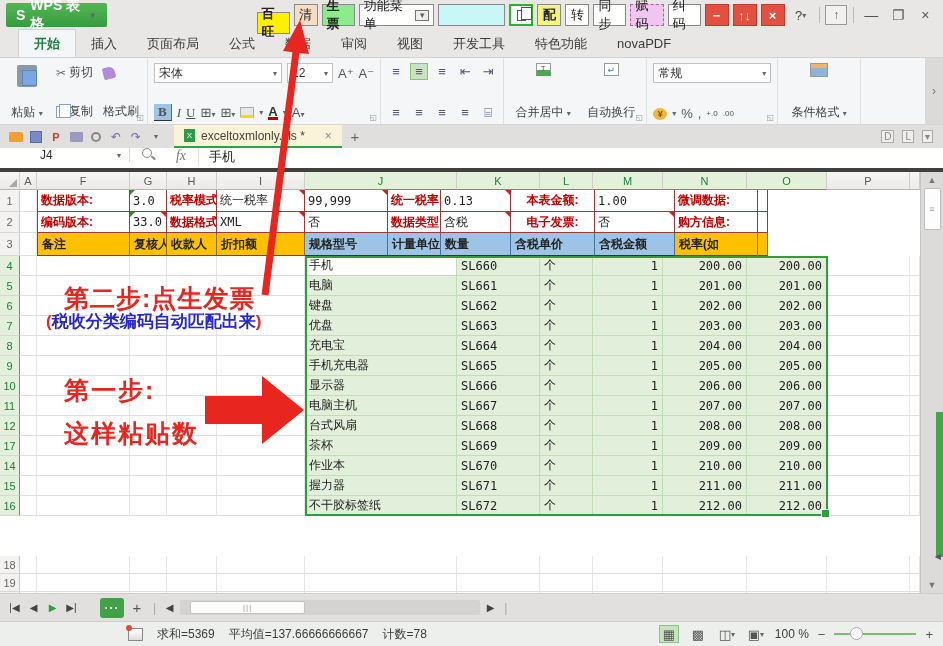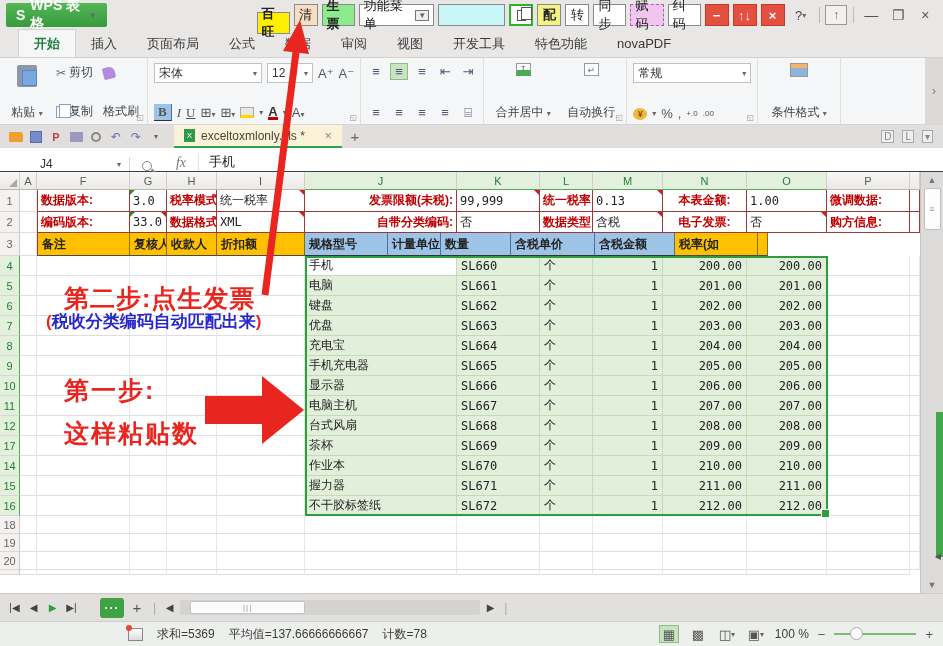--- a/index.html
+++ b/index.html
@@ -75,21 +75,21 @@
   .printi { width:13px; height:10px; background:#9a9ac0; border-radius:1px; align-self:center; }
   .previ { width:10px; height:10px; border:2px solid #888; border-radius:50%; align-self:center; position:relative; }
   .doctab { display:flex; align-items:center; gap:6px; background:#faf3da; border-bottom:2px solid #2aa64a; padding:0 10px; margin-left:8px; font-size:12px; color:#4a4436; }
   .xlsi { width:11px; height:13px; background:#2c9a46; color:#fff; font-size:8px; display:flex; align-items:center; justify-content:center; }
   .docx { color:#888; margin-left:14px; }
   .newtab { width:26px; display:flex; align-items:center; justify-content:center; color:#666; font-size:15px; }
   .docright { margin-left:auto; display:flex; align-items:center; gap:8px; padding-right:10px; color:#888; font-size:10px; }
   .docright .ic { border:1px solid #aaa; background:#eee; padding:0 2px; }
 
   
-  .fbar { height:24px; background:#fff; border-bottom:1px solid #404040; display:flex; align-items:flex-end; }
+  .fbar { height:24px; background:#fff; border-bottom:4px solid #404040; display:flex; align-items:flex-start; }
   .namebox { width:130px; border-right:1px solid #d9d8d7; display:flex; align-items:center; justify-content:space-between; padding:0 8px 0 40px; font-size:12px; color:#333; }
   .fico { width:34px; display:flex; align-items:center; justify-content:center; color:#888; }
   .mag { width:10px; height:10px; border:1.5px solid #888; border-radius:50%; position:relative; }
   .mag::after { content:''; position:absolute; left:8px; top:8px; width:5px; height:1.5px; background:#888; transform:rotate(40deg); }
   .fx { font-style:italic; font-family:"Liberation Serif",serif; font-size:14px; color:#777; }
   .fval { flex:1; display:flex; align-items:center; padding-left:10px; border-left:1px solid #e4e3e2; font-size:13px; }
 
   
   #grid { position:relative; height:421px; background:#fff; overflow:hidden; }
   .grow { display:flex; }
@@ -230,21 +230,21 @@
       <div class="sbtn">
           <span>格式刷</span>
         </div>
     </div>
     <span class="launch">◱</span>
   </div>
 
   <div class="rg">
     <div class="rcol">
       <div class="rrow">
-        <div class="combo" style="width:108px">
+        <div class="combo" style="width:128px">
             <span>宋体</span>
             <span class="car">▾</span>
           </div>
         <div class="combo" style="width:46px">
             <span>12</span>
             <span class="car">▾</span>
           </div>
         <span class="mini">A⁺</span>
         <span class="mini">A⁻</span>
       </div>
@@ -384,37 +384,35 @@
         <div class="c ch" style="width: 83px;">P</div>
         <div class="c ch" style="width: 10px;"></div>
       </div>
       <div class="grow" style="height: 22px;">
         <div class="c gut" style="width: 20px;">1</div>
         <div class="c pc" style="width: 17px;"></div>
         <div class="c mc lab bl" style="width: 93px;">数据版本:</div>
         <div class="c mc val ctl" style="width: 37px;">3.0</div>
         <div class="c mc lab" style="width: 50px;">税率模式:</div>
         <div class="c mc val ctr" style="width: 88px;">统一税率</div>
-        <div class="c mc lab tr" style="width: 152px;">发票限额(未税):</div>
         <div class="c mc val ctr" style="width: 83px;">99,999</div>
         <div class="c mc lab" style="width: 53px;">统一税率:</div>
         <div class="c mc val ctr" style="width: 70px;">0.13</div>
         <div class="c mc lab tc" style="width: 84px;">本表金额:</div>
         <div class="c mc val" style="width: 80px;">1.00</div>
         <div class="c mc lab" style="width: 83px;">微调数据:</div>
         <div class="c mc" style="width: 10px;"></div>
       </div>
       <div class="grow" style="height: 21px;">
         <div class="c gut" style="width: 20px;">2</div>
         <div class="c pc" style="width: 17px;"></div>
         <div class="c mc lab bl" style="width: 93px;">编码版本:</div>
         <div class="c mc val ctl ctr" style="width: 37px;">33.0</div>
         <div class="c mc lab" style="width: 50px;">数据格式:</div>
         <div class="c mc val ctr" style="width: 88px;">XML</div>
-        <div class="c mc lab tr" style="width: 152px;">自带分类编码:</div>
         <div class="c mc val" style="width: 83px;">否</div>
         <div class="c mc lab" style="width: 53px;">数据类型:</div>
         <div class="c mc val ctr" style="width: 70px;">含税</div>
         <div class="c mc lab tc" style="width: 84px;">电子发票:</div>
         <div class="c mc val ctr" style="width: 80px;">否</div>
         <div class="c mc lab" style="width: 83px;">购方信息:</div>
         <div class="c mc" style="width: 10px;"></div>
       </div>
       <div class="grow" style="height: 23px;">
         <div class="c gut" style="width: 20px;">3</div>
@@ -632,21 +630,21 @@
         <div class="c pc" style="width: 88px;"></div>
         <div class="c dc" style="width: 152px;">不干胶标签纸</div>
         <div class="c dc val" style="width: 83px;">SL672</div>
         <div class="c dc" style="width: 53px;">个</div>
         <div class="c dc val tr" style="width: 70px;">1</div>
         <div class="c dc val tr" style="width: 84px;">212.00</div>
         <div class="c dc val tr" style="width: 80px;">212.00</div>
         <div class="c pc" style="width: 83px;"></div>
         <div class="c pc" style="width: 10px;"></div>
       </div>
-      <div class="grow" style="height: 18px;">
+      <div class="grow" style="height: 18px; margin-top: 40px;">
         <div class="c gut" style="width: 20px;">18</div>
         <div class="c pc" style="width: 17px;"></div>
         <div class="c pc" style="width: 93px;"></div>
         <div class="c pc" style="width: 37px;"></div>
         <div class="c pc" style="width: 50px;"></div>
         <div class="c pc" style="width: 88px;"></div>
         <div class="c pc" style="width: 152px;"></div>
         <div class="c pc" style="width: 83px;"></div>
         <div class="c pc" style="width: 53px;"></div>
         <div class="c pc" style="width: 70px;"></div>

